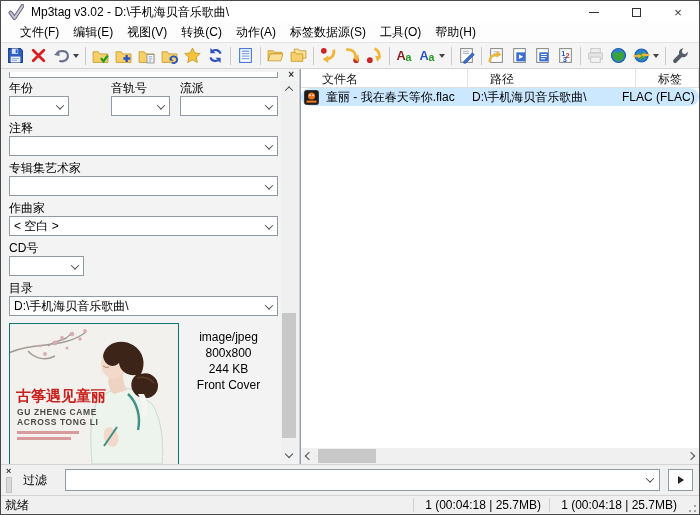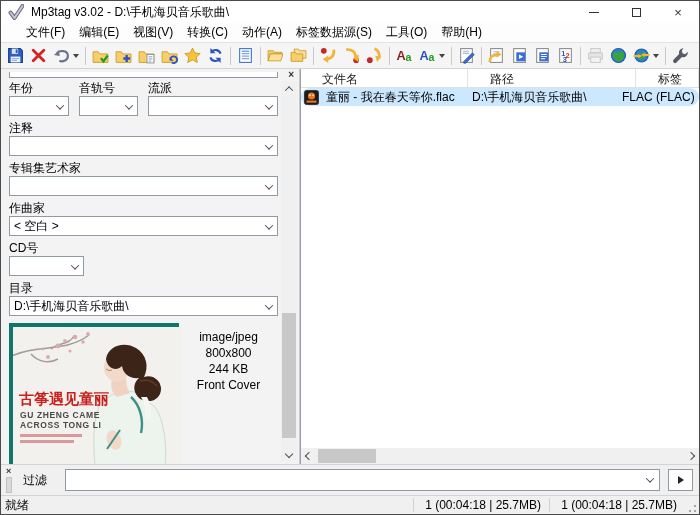--- a/index.html
+++ b/index.html
@@ -10,21 +10,21 @@
   .titlebar { height: 22px; display: flex; align-items: center; background: #fff; padding-left: 7px; flex: 0 0 auto; }
   .title-icon { width: 16px; height: 16px; display: inline-flex; }
   .title-text { margin-left: 7px; font-size: 12px; white-space: nowrap; }
   .win-btns { margin-left: auto; display: flex; height: 22px; }
   .win-btn { width: 42px; height: 22px; display: flex; align-items: center; justify-content: center; }
   .glyph-min { width: 10px; height: 1px; background: #333; display: block; }
   .glyph-max { width: 9px; height: 9px; border: 1px solid #333; display: block; }
   .glyph-close { font-size: 13px; color: #333; line-height: 1; }
 
   
-  .menubar { height: 19px; display: flex; align-items: stretch; background: #fdfdfd; padding-left: 18px; flex: 0 0 auto; }
+  .menubar { height: 19px; display: flex; align-items: stretch; background: #fdfdfd; padding-left: 12px; flex: 0 0 auto; }
   .menu-item { padding: 0 7px; display: flex; align-items: center; font-size: 12px; cursor: default; }
 
   
   .toolbar { height: 26px; display: flex; align-items: center; background: #f5f5f5; border-top: 1px solid #e3e3e3; padding: 0 3px; flex: 0 0 auto; }
   .tb-btn { height: 22px; padding: 0 2px; display: flex; align-items: center; border: 1px solid transparent; }
   .tb-btn.disabled { opacity: .45; }
   .tb-ico { width: 17px; height: 17px; display: inline-flex; }
   .tb-ico svg { width: 17px; height: 17px; }
   .tb-caret { width: 0; height: 0; border-left: 3px solid transparent; border-right: 3px solid transparent; border-top: 4px solid #444; margin-left: 3px; }
   .tb-sep { width: 1px; height: 18px; background: #c9c9c9; margin: 0 3px; flex: 0 0 auto; }
@@ -47,21 +47,21 @@
 
   .partial-combo { height: 6px; background: #fff; border: 1px solid #8f9aa5; border-top: none; margin-bottom: 3px; }
   .f-row { display: flex; gap: 10px; margin-bottom: 5px; }
   .field { display: flex; flex-direction: column; }
   .field.grow { flex: 1 1 auto; }
   .f-label { font-size: 12px; height: 15px; line-height: 15px; white-space: nowrap; }
   .combo { height: 20px; background: #fff; border: 1px solid #8f9aa5; display: flex; align-items: center; padding: 0 18px 0 4px; position: relative; font-size: 12px; white-space: nowrap; overflow: hidden; }
   .combo .cchev { position: absolute; right: 5px; top: 7px; width: 6px; height: 6px; border-right: 1px solid #4d4d4d; border-bottom: 1px solid #4d4d4d; transform: rotate(45deg) translate(-1px,-1px); }
 
   .cover-row { display: flex; margin-top: 7px; }
-  .cover-art { width: 170px; height: 142px; border: 4px solid #0f766e; flex: 0 0 auto; }
+  .cover-art { width: 170px; height: 142px; border: 1px solid #0f766e; flex: 0 0 auto; }
   .cover-art svg { display: block; width: 168px; height: 140px; }
   .cover-info { flex: 1; display: flex; flex-direction: column; align-items: center; padding-top: 6px; font-size: 12px; line-height: 16px; color: #000; }
 
   
   .filelist { flex: 1 1 auto; display: flex; flex-direction: column; background: #fff; border-left: 1px solid #9aa0a6; min-width: 0; position: relative; }
   .fl-header { height: 19px; display: flex; border-bottom: 1px solid #e0e0e0; background: #fff; flex: 0 0 auto; gap: 18px; }
   .fl-hcol { padding: 2px 4px 0 4px; font-size: 12px; color: #222; border-right: 1px solid #e4e4e4; white-space: nowrap; overflow: hidden; }
   .fl-hcol:first-child { padding-left: 21px; }
   .fl-body { flex: 1 1 auto; overflow: hidden; }
   .fl-row { height: 18px; display: flex; align-items: center; font-size: 12px; border-radius: 9px; }
@@ -377,21 +377,21 @@
       <div class="partial-combo"></div>
       <div id="tag-fields">
           <div class="f-row">
             <div class="field" style="width: 60px;">
               <div class="f-label">年份</div>
               <div class="combo">
                 <span></span>
                 <i class="cchev"></i>
               </div>
             </div>
-            <div class="field" style="width: 59px;">
+            <div class="field" style="width: 59px; margin-left: 32px;">
               <div class="f-label">音轨号</div>
               <div class="combo">
                 <span></span>
                 <i class="cchev"></i>
               </div>
             </div>
             <div class="field grow">
               <div class="f-label">流派</div>
               <div class="combo">
                 <span></span>

